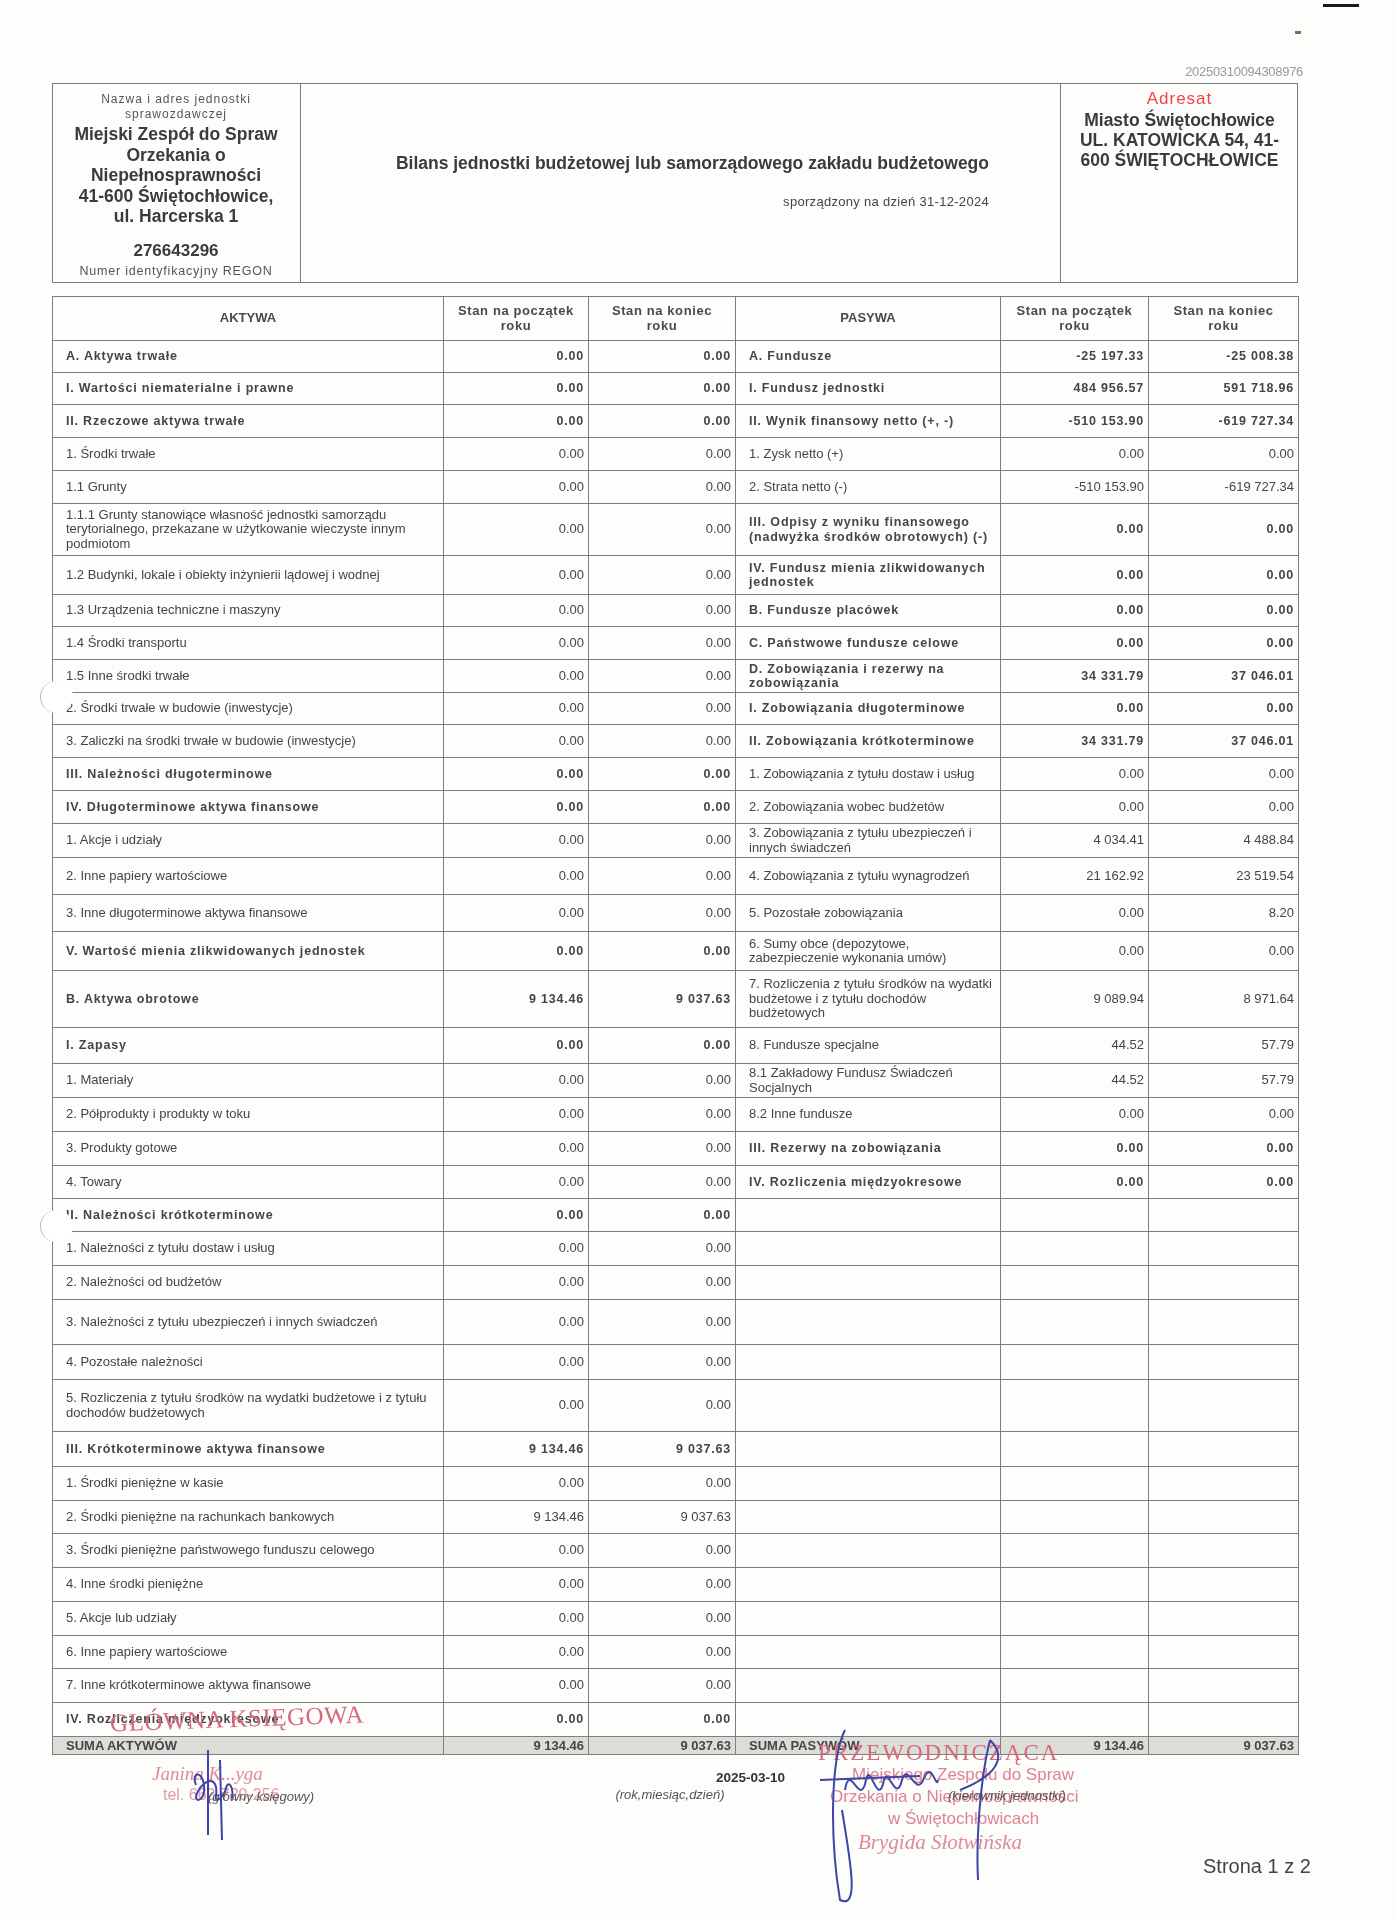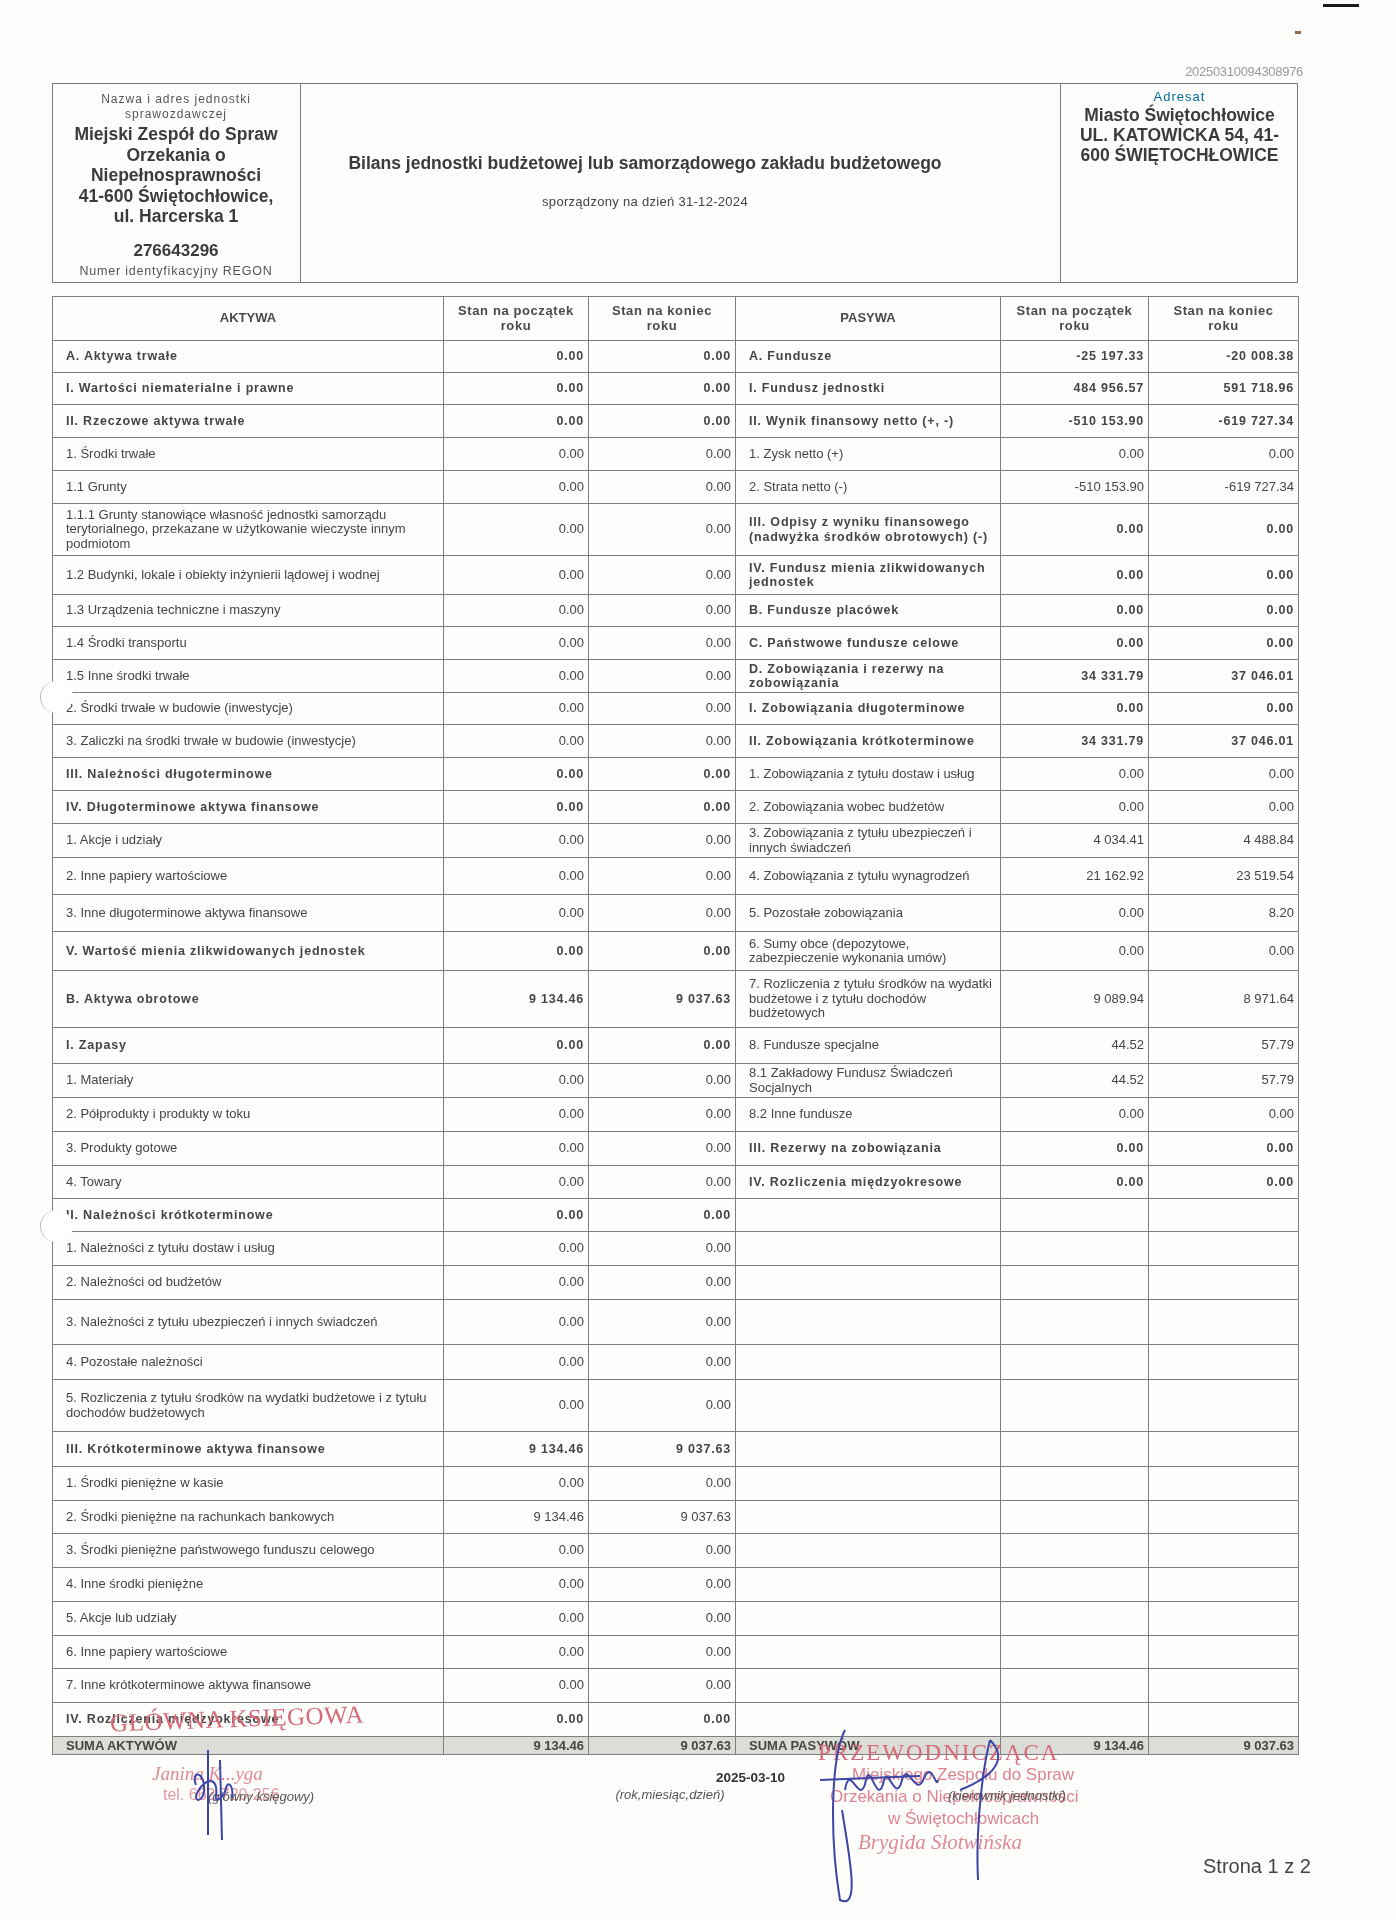--- a/index.html
+++ b/index.html
@@ -8,25 +8,25 @@
   .abs{position:absolute;}
   .docid{left:1168px;top:64px;width:135px;font-size:13px;color:#9a9a9a;letter-spacing:-0.3px;text-align:right;}
   .topmark{left:1323px;top:4px;width:36px;height:3px;background:#1a1a1a;}
   .dot1{left:1295px;top:31px;width:6px;height:3px;background:#8a6a4a;}
   .hdrbox{left:52px;top:83px;width:1246px;height:200px;border:1.5px solid #7a7a7a;box-sizing:border-box;}
   .hdr-left{left:52px;top:83px;width:249px;height:200px;border-right:1.5px solid #7a7a7a;box-sizing:border-box;text-align:center;}
   .hdr-left .lbl{font-size:12px;letter-spacing:1px;color:#555;line-height:15px;margin-top:9px;}
   .hdr-left .nm{font-size:17.5px;font-weight:bold;color:#3b3b3b;line-height:20.5px;margin-top:2px;}
   .hdr-left .regon{font-size:17px;font-weight:bold;color:#3b3b3b;margin-top:14px;}
   .hdr-left .regonlbl{font-size:12.5px;letter-spacing:0.8px;color:#555;margin-top:3px;}
-  .hdr-mid{left:301px;top:83px;width:688px;height:200px;text-align:center;}
+  .hdr-mid{left:301px;top:83px;width:688px;height:200px;text-align:right;}
   .hdr-mid .t{font-size:17.5px;font-weight:bold;color:#3b3b3b;margin-top:70px;}
   .hdr-mid .s{font-size:13px;color:#444;margin-top:20px;letter-spacing:0.3px;}
   .hdr-right{left:1060px;top:83px;width:238px;height:200px;border-left:1.5px solid #7a7a7a;box-sizing:border-box;text-align:center;}
-  .hdr-right .lbl{font-size:13px;letter-spacing:1px;color:#0369a1;margin-top:6px;}
+  .hdr-right .lbl{font-size:17px;letter-spacing:1px;color:#ef4444;margin-top:6px;}
   .hdr-right .nm{font-size:17.5px;font-weight:bold;color:#3b3b3b;line-height:20px;margin-top:1px;}
 
   table.bal{position:absolute;left:52px;top:296px;width:1246px;border-collapse:collapse;table-layout:fixed;}
   table.bal td, table.bal th{border:1.5px solid #7e7e7e;padding:0 4px;font-size:13px;line-height:14.5px;overflow:hidden;}
   table.bal th{font-weight:bold;font-size:13px;letter-spacing:0.6px;text-align:center;color:#4a4a4a;height:43px;}
   table.bal td.lab{text-align:left;padding-left:13px;color:#454545;}
   table.bal td.num{text-align:right;color:#454545;}
   table.bal td.b{font-weight:bold;letter-spacing:0.8px;font-size:12.5px;}
   tr.sum td{background:#dcdcd8;font-weight:bold;height:17px;font-size:13px;line-height:15px;}
   tr.sum td.lab{letter-spacing:0;}
@@ -99,21 +99,21 @@
       <th><span>Stan na koniec</span><br><span>roku</span></th>
     </tr>
   </thead>
   <tbody id="rows">
       <tr style="height: 32px;">
         <td class="lab b">A. Aktywa trwałe</td>
         <td class="num b">0.00</td>
         <td class="num b">0.00</td>
         <td class="lab b">A. Fundusze</td>
         <td class="num b">-25 197.33</td>
-        <td class="num b">-20 008.38</td>
+        <td class="num b">-25 008.38</td>
       </tr>
       <tr style="height: 32px;">
         <td class="lab b">I. Wartości niematerialne i prawne</td>
         <td class="num b">0.00</td>
         <td class="num b">0.00</td>
         <td class="lab b">I. Fundusz jednostki</td>
         <td class="num b">484 956.57</td>
         <td class="num b">591 718.96</td>
       </tr>
       <tr style="height: 33px;">

